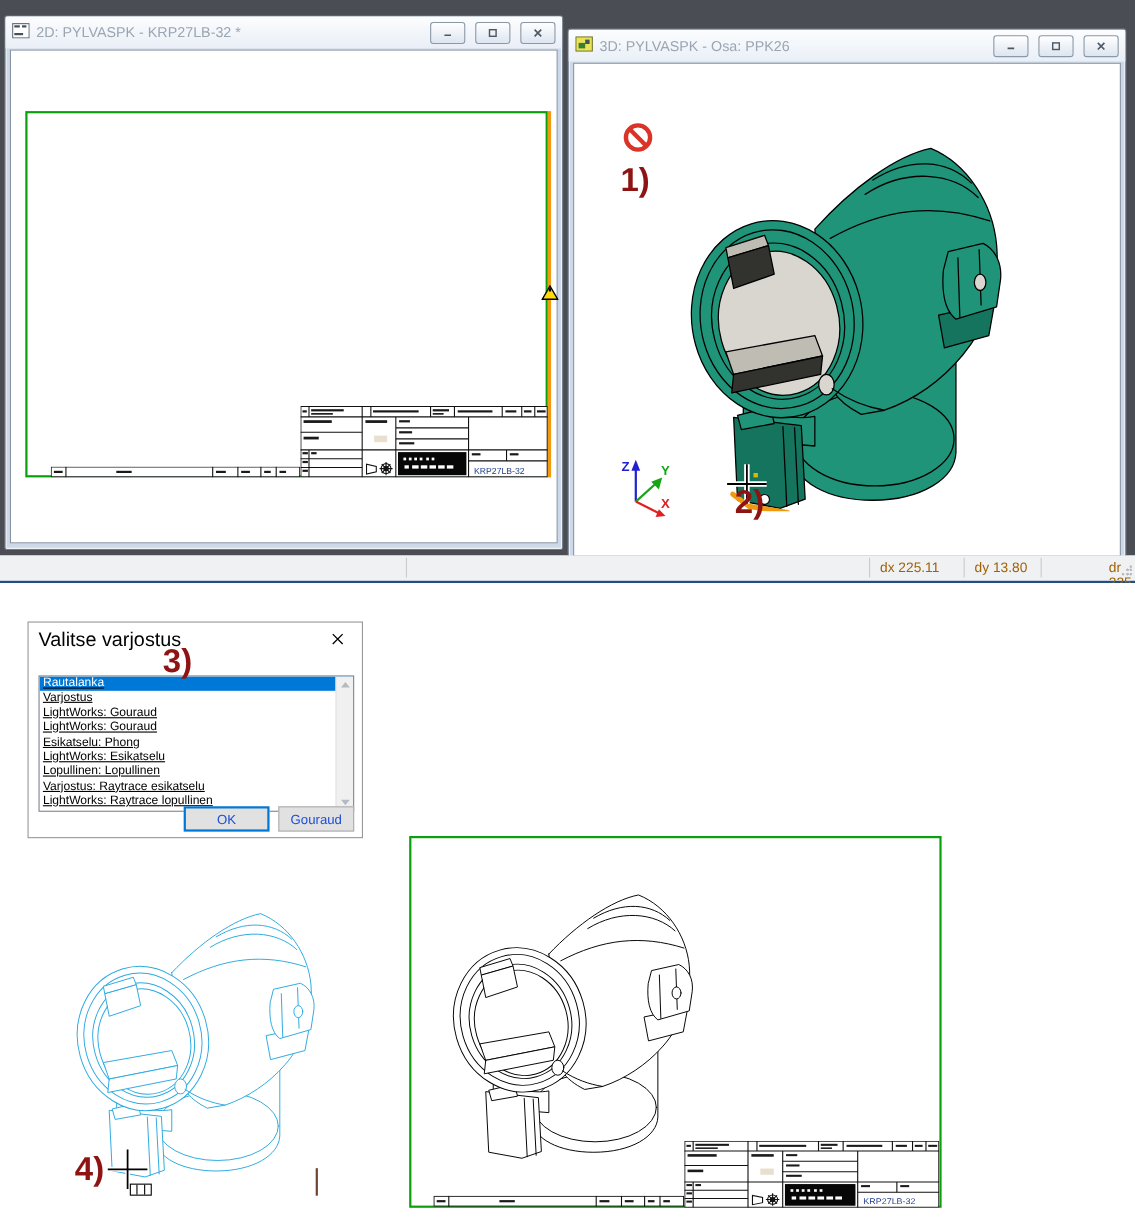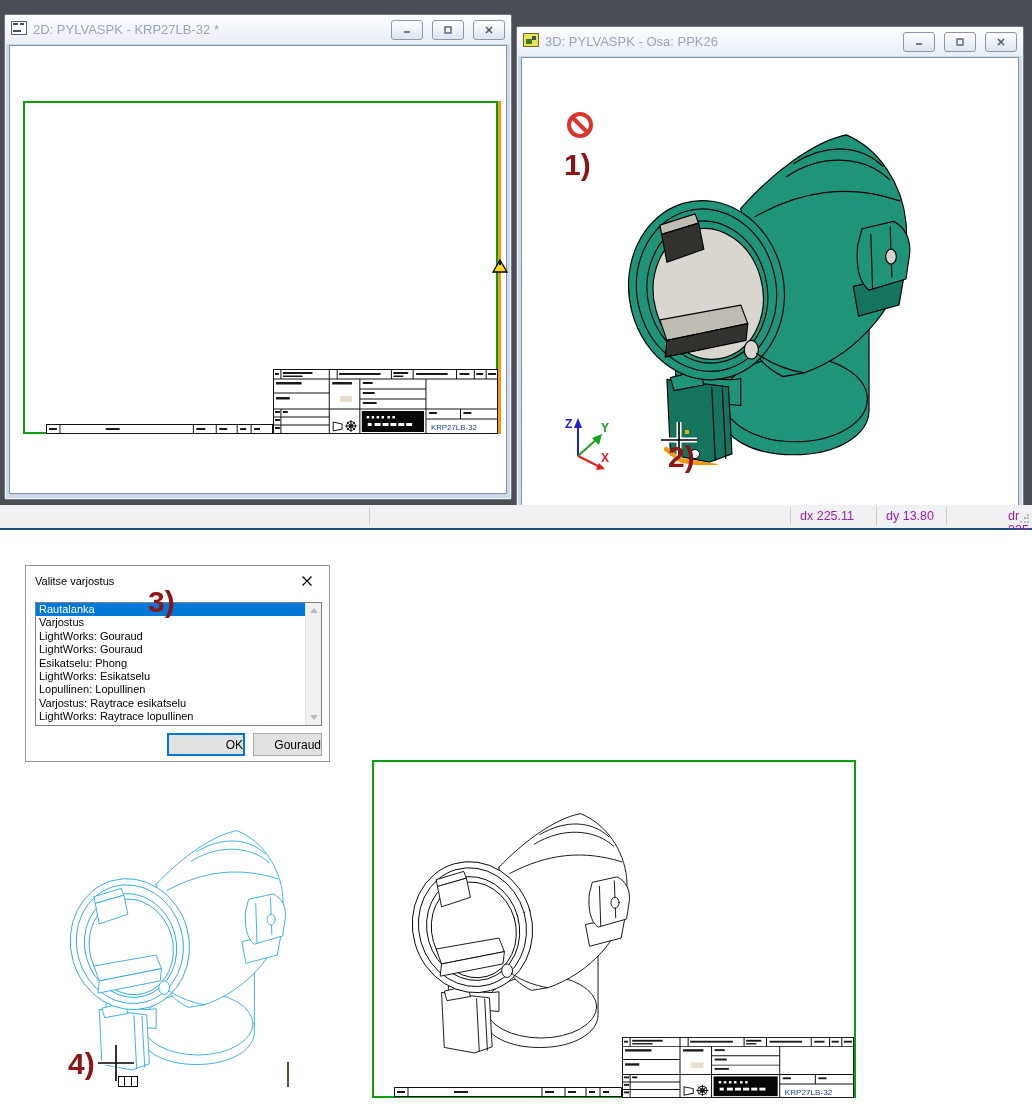--- a/index.html
+++ b/index.html
@@ -17,47 +17,47 @@
           background:linear-gradient(#ffffff,#dde5f0);display:flex;align-items:center;justify-content:center;}
   .canvas{position:absolute;left:4px;right:4px;top:30px;bottom:5px;background:#fff;border:1px solid #8793a1;}
   
   .sheet-frame{position:absolute;left:13px;top:55px;width:475px;height:333px;border:2px solid #0ba00b;box-sizing:border-box;}
   .edge-highlight{position:absolute;left:488px;top:55px;width:3px;height:333px;background:#ef9a10;}
   .tri{position:absolute;left:482px;top:213px;}
   
   .statusbar{position:absolute;left:0;top:505px;width:1032px;height:25px;background:#f0f1f3;
              border-bottom:2px solid #215080;box-sizing:border-box;}
   .sb-sep{position:absolute;top:2px;bottom:3px;width:1px;background:#c9cbce;}
-  .sb-field{position:absolute;top:4px;font-size:12.5px;color:#a21caf;}
+  .sb-field{position:absolute;top:4px;font-size:12.5px;color:#a16207;}
   .sb-grip{position:absolute;right:3px;bottom:4px;width:10px;height:10px;
            background:radial-gradient(circle at 2px 8px,#b7b9bc 1px,transparent 1.4px),
                       radial-gradient(circle at 6px 8px,#b7b9bc 1px,transparent 1.4px),
                       radial-gradient(circle at 6px 4px,#b7b9bc 1px,transparent 1.4px),
                       radial-gradient(circle at 9px 8px,#b7b9bc 1px,transparent 1.4px),
                       radial-gradient(circle at 9px 4px,#b7b9bc 1px,transparent 1.4px),
                       radial-gradient(circle at 9px 1px,#b7b9bc 1px,transparent 1.4px);}
   
   .workspace{position:absolute;left:0;top:530px;width:1032px;height:576px;background:#fff;}
   .ann{position:absolute;color:#8e1414;font-weight:bold;font-size:30px;line-height:1;z-index:30;}
   
   .dialog{position:absolute;left:25px;top:35px;width:305px;height:197px;background:#fff;
           border:1px solid #979797;z-index:10;box-sizing:border-box;}
-  .dlg-title{height:30px;display:flex;align-items:center;padding-left:9px;font-size:11px;color:#000;}
+  .dlg-title{height:30px;display:flex;align-items:center;padding-left:9px;font-size:18px;color:#000;}
   .dlg-close{position:absolute;right:0;top:0;width:44px;height:29px;display:flex;align-items:center;justify-content:center;}
-  .listbox{position:absolute;left:9px;top:36px;width:287px;height:124px;border:1px solid #7d838c;
-           box-sizing:border-box;background:#fff;overflow:hidden;}
+  .listbox{position:absolute;left:9px;top:48px;width:287px;height:124px;border:1px solid #7d838c;
+           box-sizing:border-box;background:#fff;overflow:hidden;text-decoration:underline;}
   .li{height:13.4px;line-height:13.4px;font-size:11px;color:#000;padding-left:3px;white-space:nowrap;}
   .li.selected{background:#0078d7;color:#fff;}
   .scrollbar{position:absolute;right:0;top:0;bottom:0;width:15px;background:#f0f0f0;border-left:1px solid #e3e3e3;}
   .sb-up,.sb-down{position:absolute;left:0;width:15px;height:15px;display:flex;align-items:center;justify-content:center;}
   .sb-up{top:0;} .sb-down{bottom:0;}
   .arrow-up{width:0;height:0;border-left:4px solid transparent;border-right:4px solid transparent;border-bottom:5px solid #b4bac1;}
   .arrow-down{width:0;height:0;border-left:4px solid transparent;border-right:4px solid transparent;border-top:5px solid #b4bac1;}
   .btn{position:absolute;top:167px;height:23px;font-size:12px;font-family:"Liberation Sans",sans-serif;
-       background:#e1e1e1;color:#000000;padding:0;text-align:right;}
+       background:#e1e1e1;color:#1d4ed8;padding:0;}
   .btn.ok{left:141px;width:78px;border:2px solid #0078d7;}
   .btn.cancel{left:227px;width:69px;border:1px solid #acacac;}
   
   .abs{position:absolute;}
   .p3d  {--f-main:#1f9478;--f-shade:#14745e;--f-int:#d9d6cf;--f-int2:#bfbcb4;--f-hole:#32322e;--edge:#000;--orange:#f09a12;}
   .pcyan{--f-main:#fff;--f-shade:#fff;--f-int:#fff;--f-int2:#fff;--f-hole:#fff;--edge:#2aa9e0;--orange:transparent;}
   .pblk {--f-main:#fff;--f-shade:#fff;--f-int:#fff;--f-int2:#fff;--f-hole:#fff;--edge:#000;--orange:transparent;}
   .drawing2{position:absolute;left:372px;top:230px;width:484px;height:338px;border:2px solid #0ba00b;
             box-sizing:border-box;background:#fff;}
   .dot{position:absolute;background:#dfb700;}

